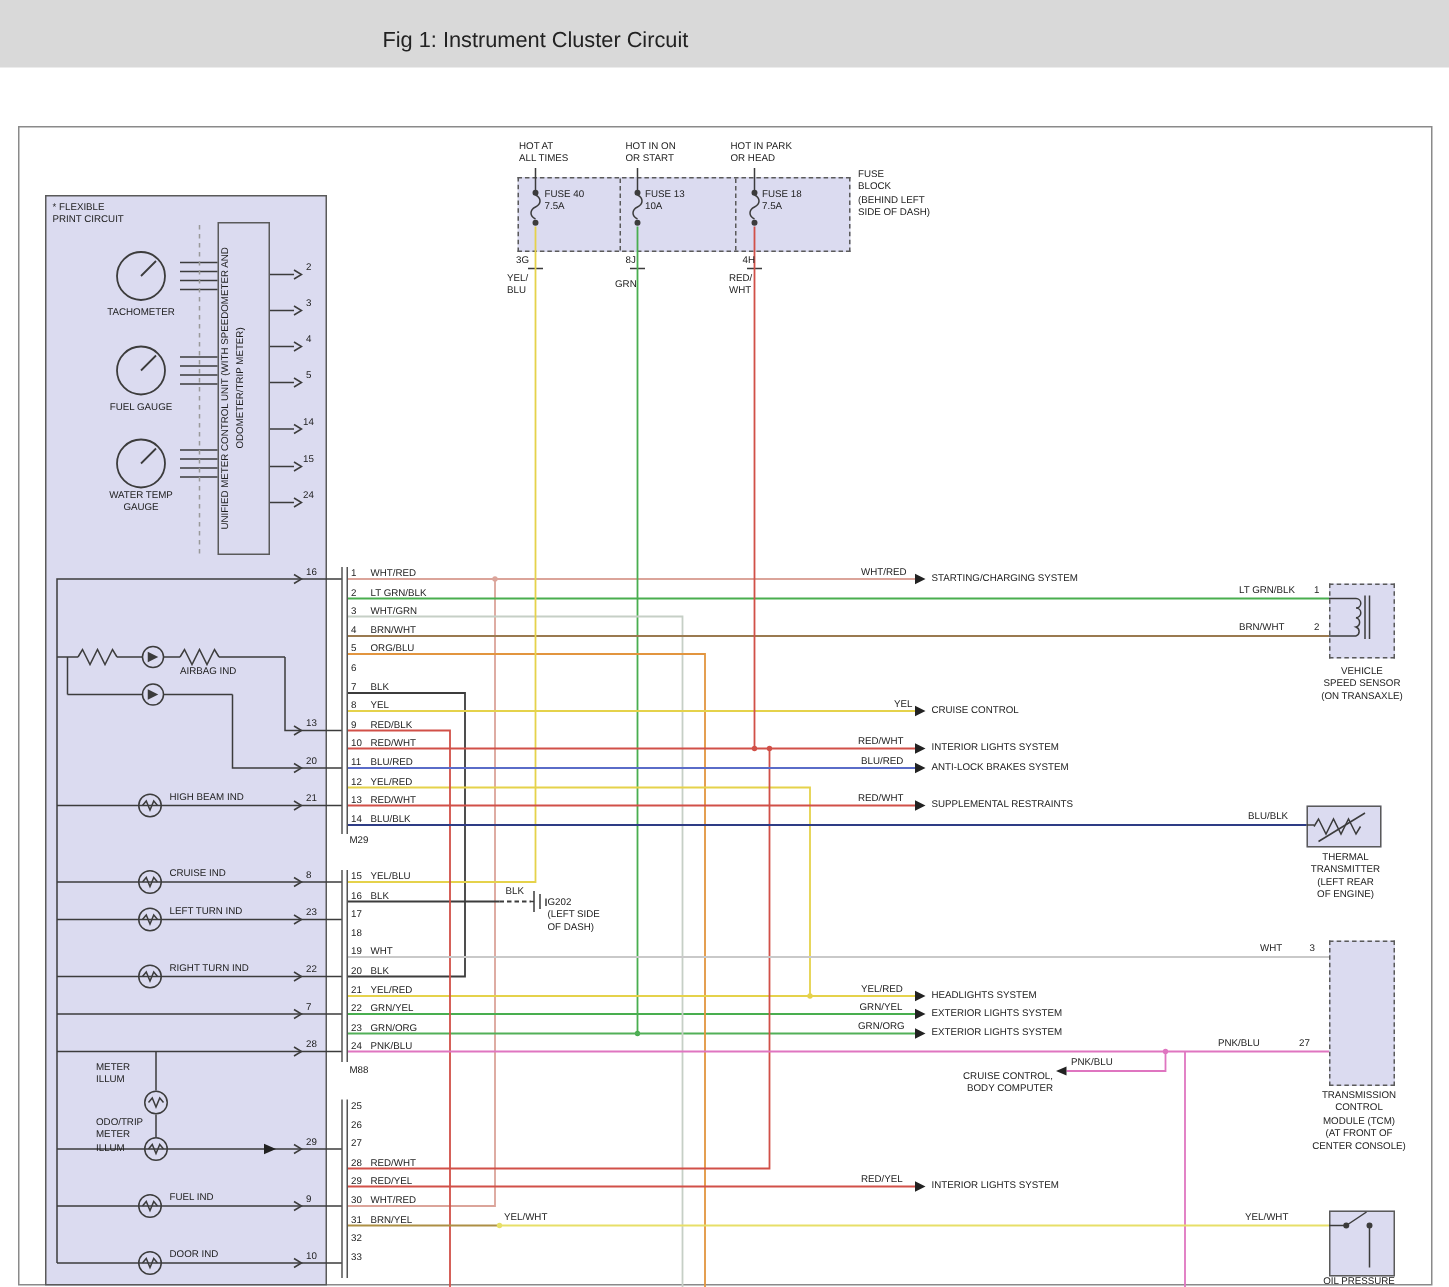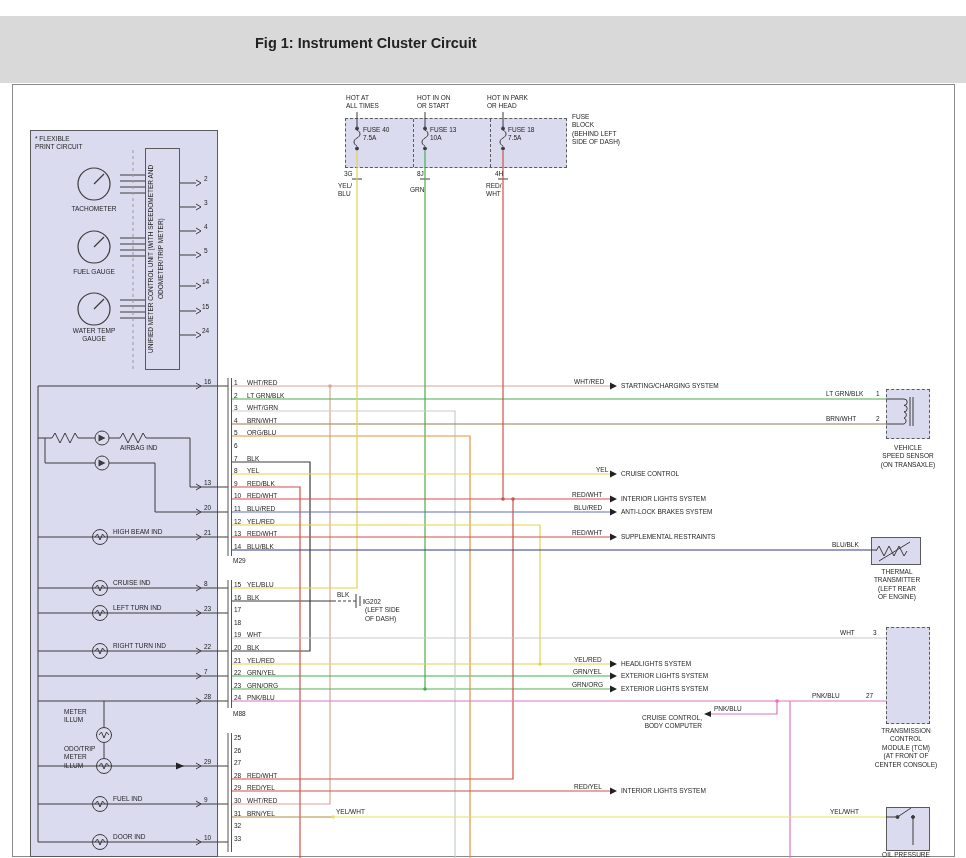--- a/index.html
+++ b/index.html
@@ -1,18 +1,18 @@
 <!DOCTYPE html>
 <html><head>
 <meta charset="utf-8">
 <style>
   html,body{margin:0;padding:0;background:#fff;}
   body{width:966px;height:858px;overflow:hidden;position:relative;
        font-family:"Liberation Sans",sans-serif;}
-  .header{position:absolute;left:0;top:16px;width:966px;height:67px;background:#d9d9d9;z-index:5;font-weight:bold;}
+  .header{position:absolute;left:0;top:0;width:966px;height:45px;background:#d9d9d9;z-index:5;}
   .title{position:absolute;left:255px;top:19px;font-size:14.5px;color:#222;}
   .frame{position:absolute;left:12px;top:84px;width:943px;height:773px;border:1px solid #8a8a8a;background:#fff;z-index:0;box-sizing:border-box;}
   .panel{position:absolute;background:#dbdbf0;border:1px solid #5a5a5a;box-sizing:border-box;z-index:1;}
   .panel.dash{border-style:dashed;}
   .sep{position:absolute;top:0;bottom:0;border-left:1px dashed #5a5a5a;}
   svg#wires{position:absolute;left:0;top:0;z-index:2;}
   .lbl{position:absolute;font-size:6.5px;line-height:1.3;color:#1d1d1d;white-space:pre-line;z-index:4;}
   .ctr{text-align:center;}
   .rt{text-align:right;}
   .vtext{position:absolute;left:146px;top:150px;width:33px;height:218px;writing-mode:vertical-rl;

